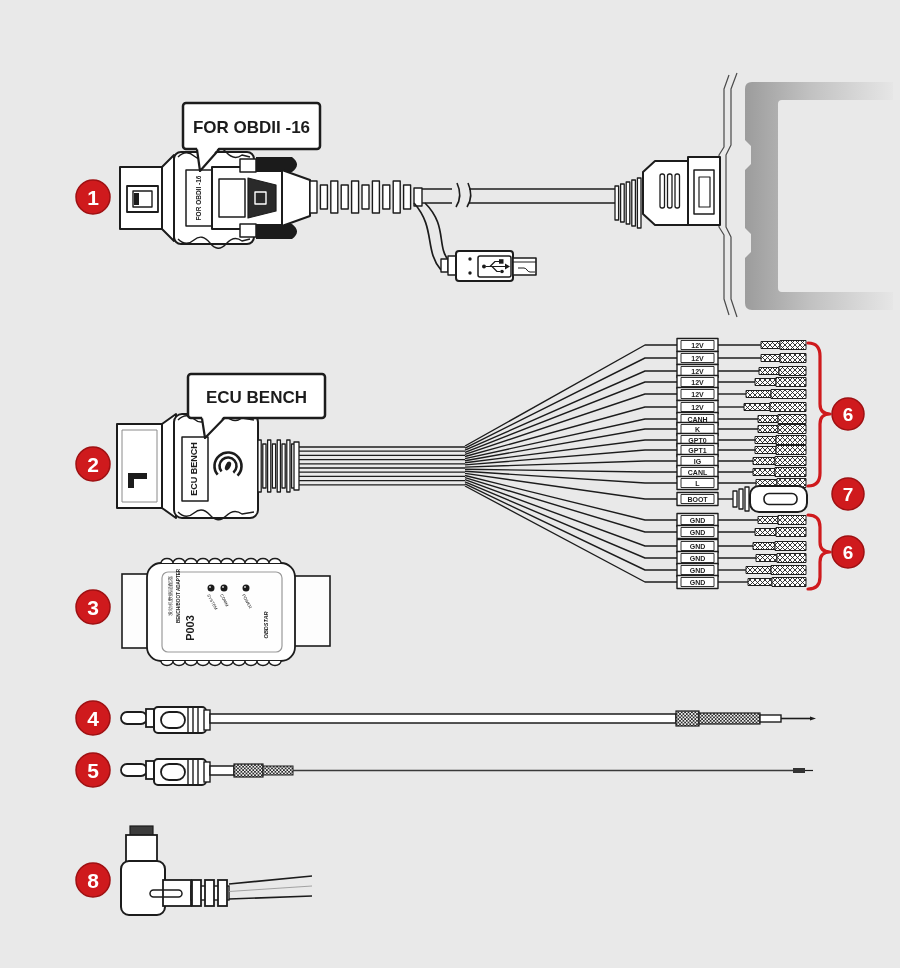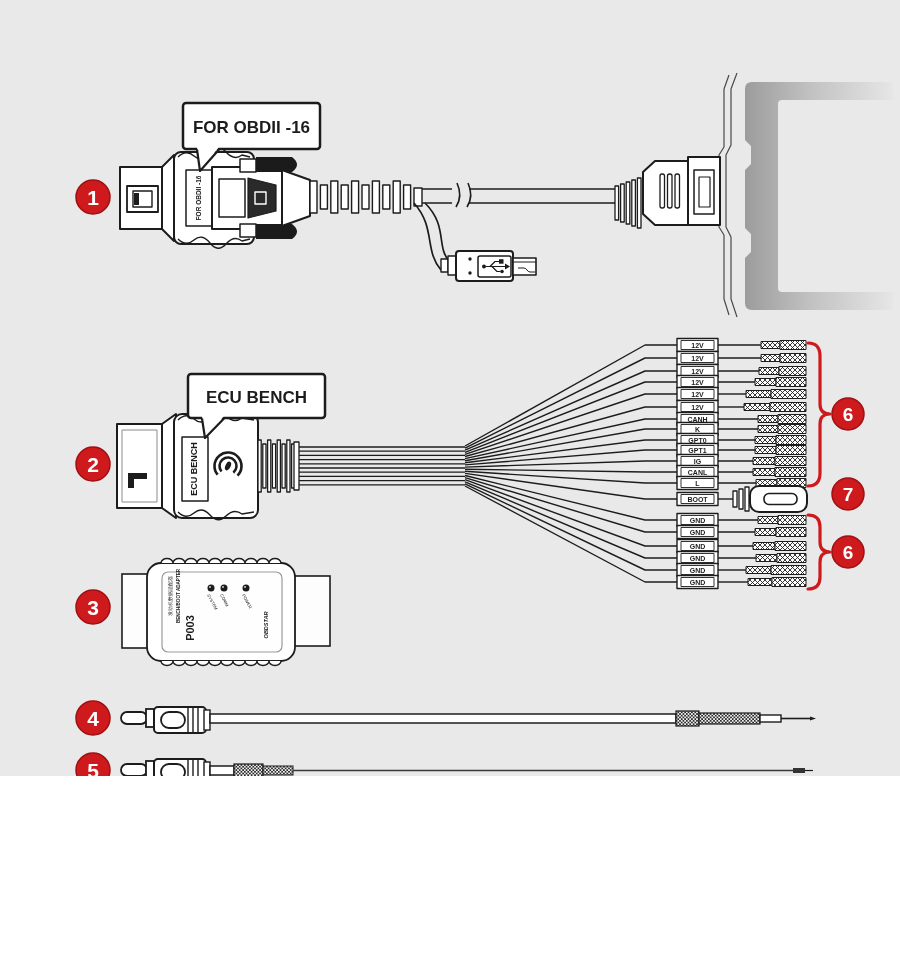--- a/index.html
+++ b/index.html
@@ -1,16 +1,16 @@
 <!DOCTYPE html>
 <html><head>
 <meta charset="utf-8">
 <style>
   html,body{margin:0;padding:0;}
-  .stage{position:relative;width:900px;height:776px;background:#e9e9e9;overflow:hidden;
+  .stage{position:relative;width:900px;height:968px;background:#e9e9e9;overflow:hidden;
          font-family:"Liberation Sans",sans-serif;}
   svg{position:absolute;left:0;top:0;}
   text{font-family:"Liberation Sans","DejaVu Sans",sans-serif;fill:#1c1c1c;}
   .bubble-text{font-size:17px;font-weight:bold;}
   .badge-num{font-size:21px;font-weight:bold;fill:#ffffff;}
   .badge-num-sm{font-size:19px;font-weight:bold;fill:#ffffff;}
   .rot-label{font-weight:bold;}
 </style>
 </head>
 <body>

